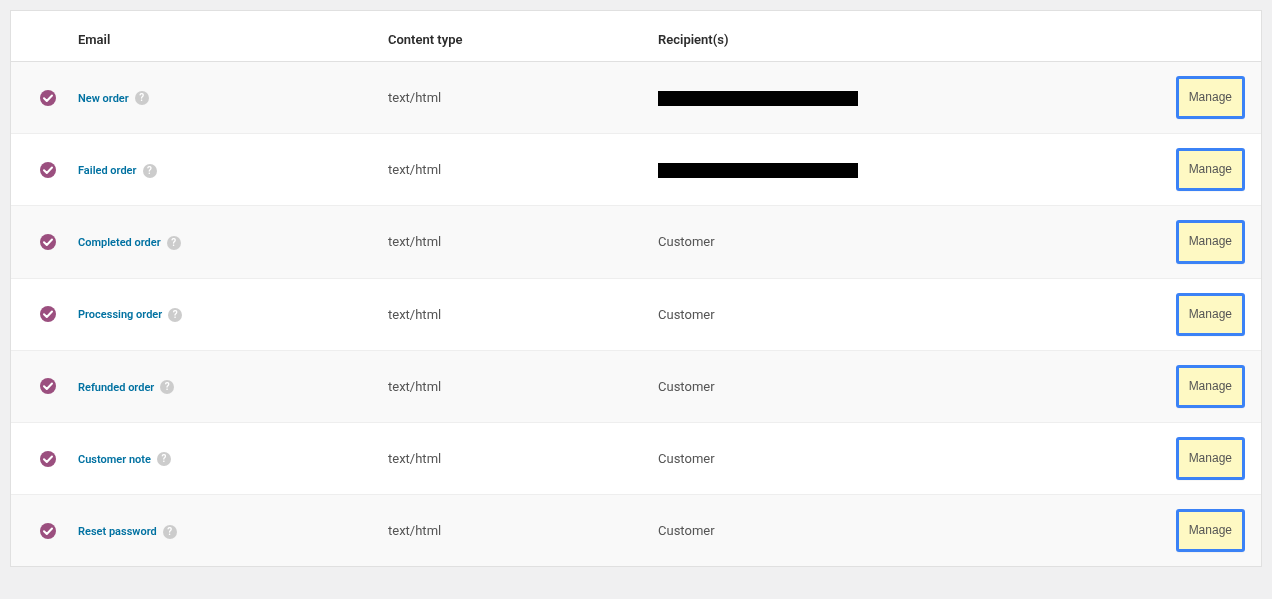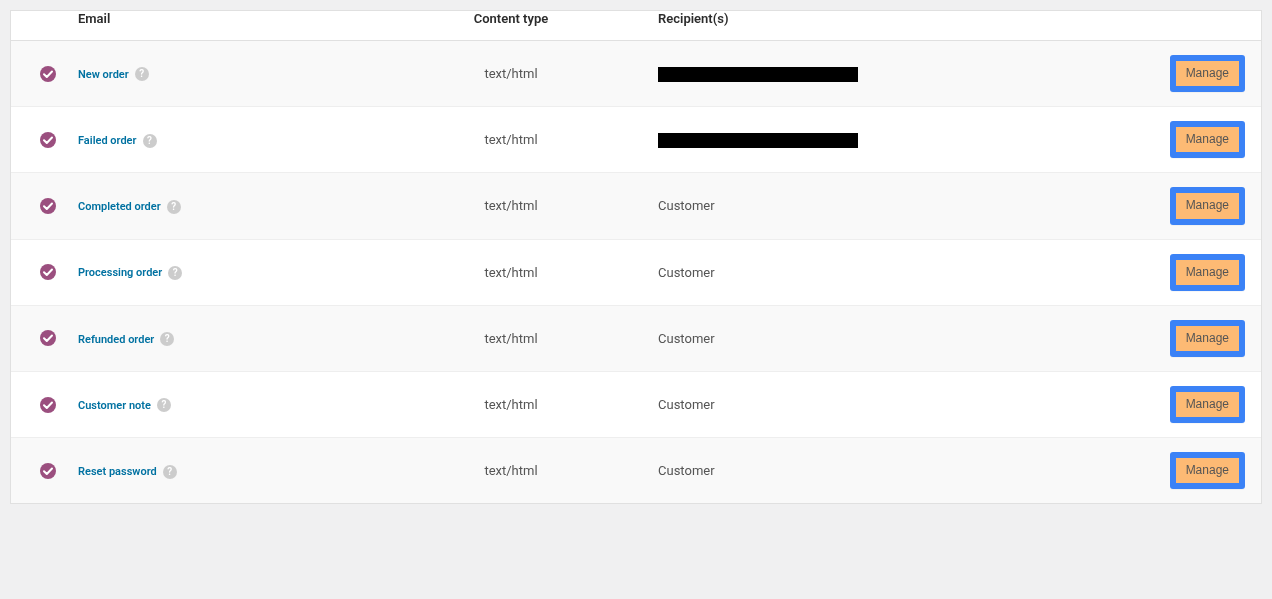--- a/index.html
+++ b/index.html
@@ -18,41 +18,41 @@
   }
   table {
     width: 100%;
     border-collapse: collapse;
   }
   thead th {
     text-align: left;
     font-weight: 600;
     font-size: 13px;
     color: #2c2c2c;
-    padding: 0 12px 14px 12px;
+    padding: 21px 12px 14px 12px;
     border-bottom: 1px solid #e0e0e0;
   }
   tbody tr {
     border-top: 1px solid #eee;
   }
   tbody tr:nth-child(odd) {
     background: #f9f9f9;
   }
   tbody tr:nth-child(even) {
     background: #ffffff;
   }
   tbody td {
     padding: 14px 12px;
     vertical-align: middle;
     font-size: 13px;
     color: #555;
   }
   .col-status { width: 55px; text-align: center; padding-left: 18px; padding-right: 0; }
   .col-email  { width: 310px; }
-  .col-type   { width: 270px; text-align: center; }
+  .col-type   { width: 270px; }
   .col-rec    { }
   .col-action { width: 90px; text-align: right; padding-right: 16px; }
 
   th.col-status { }
   th.col-email  { padding-left: 12px; }
 
   a.email-link {
     color: #0071a1;
     text-decoration: none;
     font-weight: 600;
@@ -88,26 +88,26 @@
   .redacted {
     display: inline-block;
     width: 200px;
     height: 15px;
     background: #000;
     vertical-align: middle;
   }
 
   .btn {
     display: inline-block;
-    background: #fdba74;
-    border: 6px solid #3b82f6;
+    background: #fef9c3;
+    border: 3px solid #3b82f6;
     border-radius: 3px;
     color: #555;
     font-size: 12px;
-    padding: 3px 10px;
+    padding: 9px 10px;
     cursor: pointer;
     line-height: 1.6;
     box-shadow: 0 1px 0 rgba(0,0,0,0.03);
   }
 </style>
 </head>
 <body>
 
 <div class="panel">
   <table>

